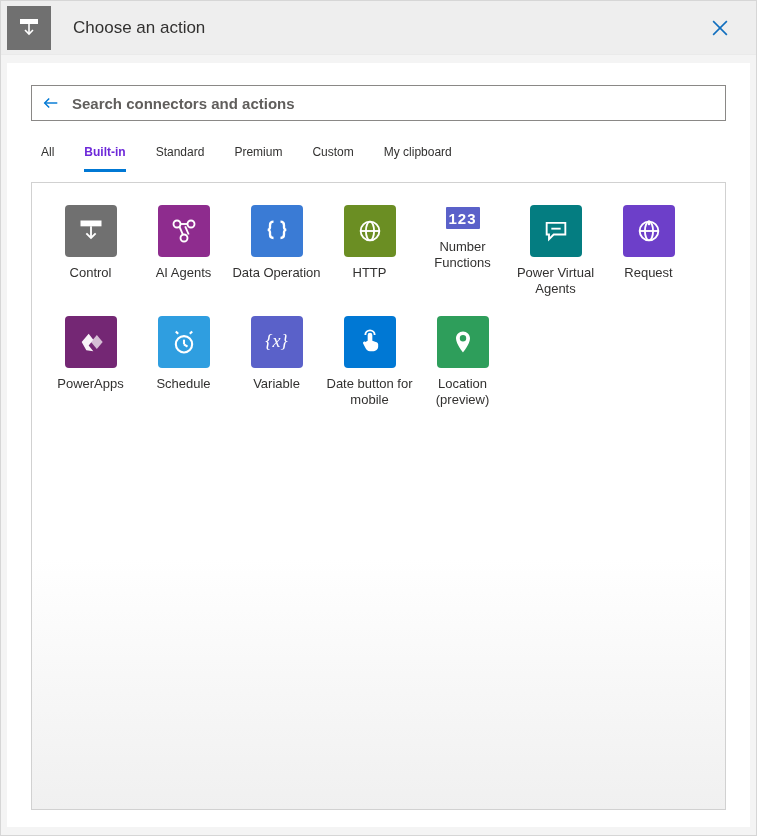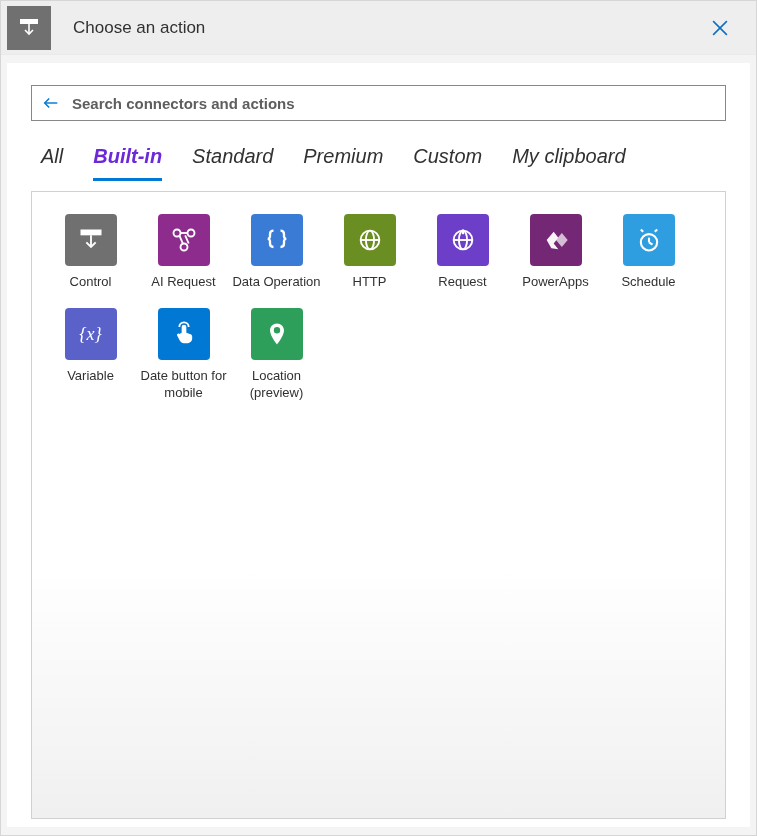--- a/index.html
+++ b/index.html
@@ -74,25 +74,24 @@
   }
   .search-input::placeholder { color: #605e5c; }
   .tabs {
     display: flex;
     gap: 30px;
     border-bottom: 1px solid transparent;
     padding: 4px 10px 0;
     margin-bottom: 10px;
   }
   .tab {
-    font-size: 20px;
+    font-size: 12px;
     color: #323130;
     padding: 6px 0 10px;
     cursor: pointer;
-    font-style: italic;
   }
   .tab.active {
     font-weight: 600;
     color: #6d28d9;
     border-bottom: 3px solid #0078d4;
     margin-bottom: -1px;
   }
   .connectors {
     border: 1px solid #d1d1d1;
     height: 628px;
@@ -218,21 +217,21 @@
         <div class="tile c-purple">
           <svg viewBox="0 0 24 24" fill="none" stroke="#fff" stroke-width="1.6">
             <circle cx="6" cy="6" r="3"></circle>
               <circle cx="18" cy="6" r="3"></circle>
               <circle cx="12" cy="18" r="3"></circle>
             <line x1="8" y1="8" x2="11" y2="15"></line>
               <line x1="16" y2="8" x2="13" y1="15"></line>
             <line x1="9" y1="6" x2="15" y2="6"></line>
           </svg>
         </div>
-        <div class="label">AI Request</div>
+        <div class="label">AI Agents</div>
       </div>
 
       <div class="conn">
         <div class="tile c-blue">
           <svg viewBox="0 0 24 24" stroke="#fff" stroke-width="2" fill="none">
             <path d="M9 4c-2 0-3 1-3 3v2c0 1-1 2-2 2 1 0 2 1 2 2v2c0 2 1 3 3 3"></path>
             <path d="M15 4c2 0 3 1 3 3v2c0 1 1 2 2 2-1 0-2 1-2 2v2c0 2-1 3-3 3"></path>
           </svg>
         </div>
         <div class="label">Data Operation</div>
@@ -243,21 +242,36 @@
         <div class="tile c-olive">
           <svg viewBox="0 0 24 24" stroke="#fff" stroke-width="1.6" fill="none">
             <circle cx="12" cy="12" r="8"></circle>
             <ellipse cx="12" cy="12" rx="3.5" ry="8"></ellipse>
             <line x1="4" y1="12" x2="20" y2="12"></line>
           </svg>
         </div>
         <div class="label">HTTP</div>
       </div>
 
-
+      <div class="conn">
+        <div class="tile c-indigo" style="font-size:15px;font-weight:600;letter-spacing:1px;border:2px solid #fff; border-radius:3px; width:38px; height:26px;">
+          <span>123</span>
+        </div>
+        <div class="label">Number Functions</div>
+      </div>
+
+      <div class="conn">
+        <div class="tile c-teal">
+          <svg viewBox="0 0 24 24" stroke="#fff" stroke-width="1.6" fill="none">
+            <path d="M4 5h16v10H10l-4 4v-4H4z"></path>
+            <path d="M8 10h8"></path>
+          </svg>
+        </div>
+        <div class="label">Power Virtual Agents</div>
+      </div>
 
       <div class="conn">
         <div class="tile c-violet">
           <svg viewBox="0 0 24 24" stroke="#fff" stroke-width="1.6" fill="none">
             <circle cx="12" cy="12" r="8"></circle>
             <ellipse cx="12" cy="12" rx="3.5" ry="8"></ellipse>
             <line x1="4" y1="12" x2="20" y2="12"></line>
             <line x1="12" y1="3" x2="12" y2="7" stroke-width="2"></line>
           </svg>
         </div>

